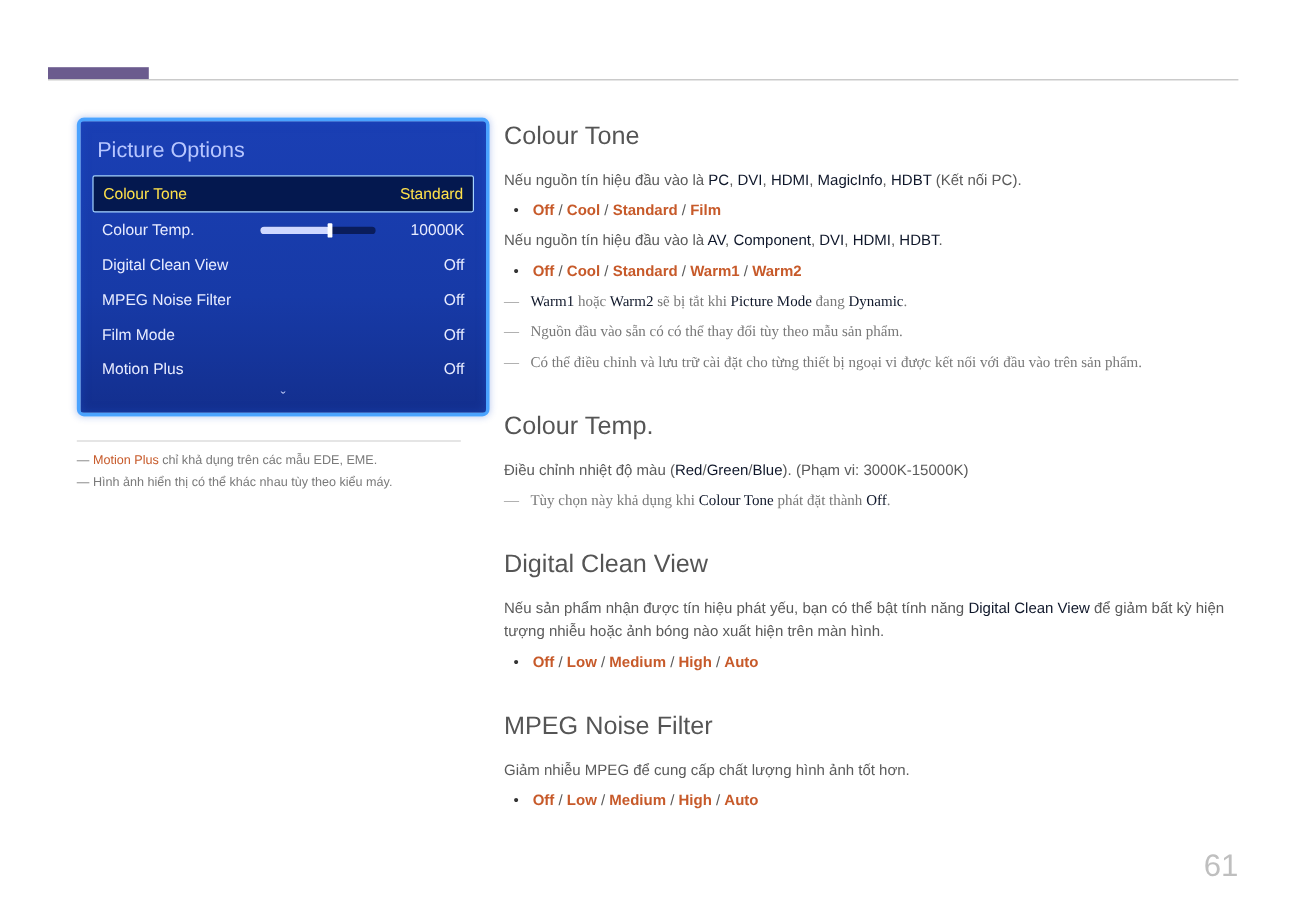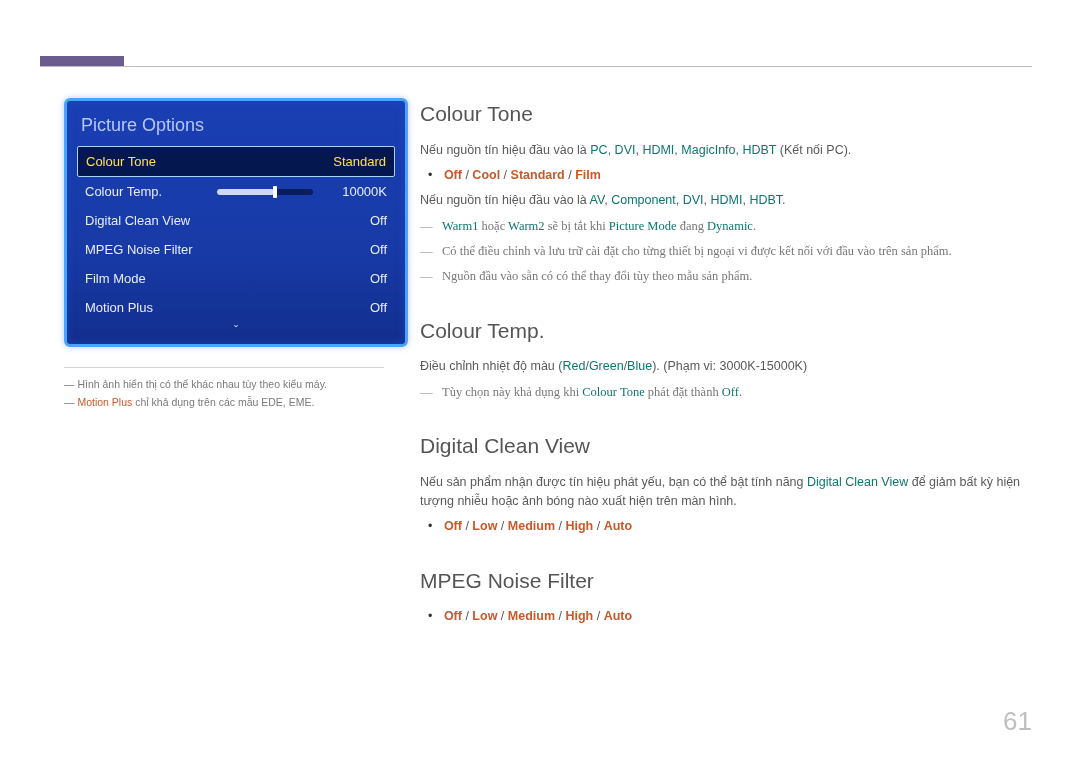--- a/index.html
+++ b/index.html
@@ -53,21 +53,21 @@
   
   .right-col { flex: 1; font-size: 12.5px; line-height: 1.55; color: #5a5a5a; }
   h2 { font-size: 21px; font-weight: 400; color: #555; margin: 0 0 10px 0; }
   .sect + .sect { margin-top: 28px; }
   .right-col p { margin-bottom: 6px; }
   .right-col ul { list-style: none; padding-left: 22px; margin-bottom: 6px; }
   .right-col ul li::before { content: "•"; color: #333; margin-left: -14px; margin-right: 8px; }
   .right-col .dash { padding-left: 22px; position: relative; margin-bottom: 6px; color: #787878; font-family: Liberation Serif, serif; }
   .right-col .dash::before { content: "―"; position: absolute; left: 0; color: #9a9a9a; }
   .o { color: #c75a2a; font-weight: 600; }
-  .o-n { color: #0f766e; }
+  .o-n { color: #0f172a; }
 
   .pagenum { position: absolute; right: 48px; bottom: 26px; font-size: 26px; color: #bfbfbf; font-weight: 300; }
 </style>
 </head>
 <body>
 
 <div class="page">
   <div class="top-tab"></div>
   <div class="top-rule"></div>
 
@@ -106,47 +106,52 @@
 
         <div class="osd-row">
           <span class="osd-lbl">Motion Plus</span>
           <span class="osd-val">Off</span>
         </div>
 
         <div class="osd-chevron">ˇ</div>
       </div>
 
       <div class="foot">
-        <p>― Hình ảnh hiển thị có thể khác nhau tùy theo kiểu máy.</p>
         <p>
           <span>― </span><span class="em">Motion Plus</span><span> chỉ khả dụng trên các mẫu EDE, EME.</span>
         </p>
+        <p>― Hình ảnh hiển thị có thể khác nhau tùy theo kiểu máy.</p>
       </div>
     </div>
 
     <div class="right-col">
 
       <div class="sect">
         <h2>Colour Tone</h2>
         <p>
           <span>Nếu nguồn tín hiệu đầu vào là </span><span class="o-n">PC</span>, <span class="o-n">DVI</span>, <span class="o-n">HDMI</span>, <span class="o-n">MagicInfo</span>, <span class="o-n">HDBT</span><span> (Kết nối PC).</span>
         </p>
         <ul>
             <li>
           <span class="o">Off</span> / <span class="o">Cool</span> / <span class="o">Standard</span> / <span class="o">Film</span>
         </li>
           </ul>
         <p>
           <span>Nếu nguồn tín hiệu đầu vào là </span><span class="o-n">AV</span>, <span class="o-n">Component</span>, <span class="o-n">DVI</span>, <span class="o-n">HDMI</span>, <span class="o-n">HDBT</span><span>.</span>
         </p>
+        <ul>
+            <li>
+          <span class="o">Off</span> / <span class="o">Cool</span> / <span class="o">Standard</span> / <span class="o">Warm1</span> / <span class="o">Warm2</span>
+        </li>
+          </ul>
         <p class="dash">
           <span class="o-n">Warm1</span><span> hoặc </span><span class="o-n">Warm2</span><span> sẽ bị tắt khi </span><span class="o-n">Picture Mode</span><span> đang </span><span class="o-n">Dynamic</span><span>.</span>
         </p>
+        <p class="dash">Nguồn đầu vào sẵn có có thể thay đổi tùy theo mẫu sản phẩm.</p>
         <p class="dash">Có thể điều chỉnh và lưu trữ cài đặt cho từng thiết bị ngoại vi được kết nối với đầu vào trên sản phẩm.</p>
-        <p class="dash">Nguồn đầu vào sẵn có có thể thay đổi tùy theo mẫu sản phẩm.</p>
       </div>
 
       <div class="sect">
         <h2>Colour Temp.</h2>
         <p>
           <span>Điều chỉnh nhiệt độ màu (</span><span class="o-n">Red</span><span>/</span><span class="o-n">Green</span><span>/</span><span class="o-n">Blue</span><span>). (Phạm vi: 3000K-15000K)</span>
         </p>
         <p class="dash">
           <span>Tùy chọn này khả dụng khi </span><span class="o-n">Colour Tone</span><span> phát đặt thành </span><span class="o-n">Off</span><span>.</span>
         </p>
@@ -159,20 +164,21 @@
         </p>
         <ul>
             <li>
           <span class="o">Off</span> / <span class="o">Low</span> / <span class="o">Medium</span> / <span class="o">High</span> / <span class="o">Auto</span>
         </li>
           </ul>
       </div>
 
       <div class="sect">
         <h2>MPEG Noise Filter</h2>
+        <p>Giảm nhiễu MPEG để cung cấp chất lượng hình ảnh tốt hơn.</p>
         <ul>
             <li>
           <span class="o">Off</span> / <span class="o">Low</span> / <span class="o">Medium</span> / <span class="o">High</span> / <span class="o">Auto</span>
         </li>
           </ul>
       </div>
 
     </div>
   </div>
 

